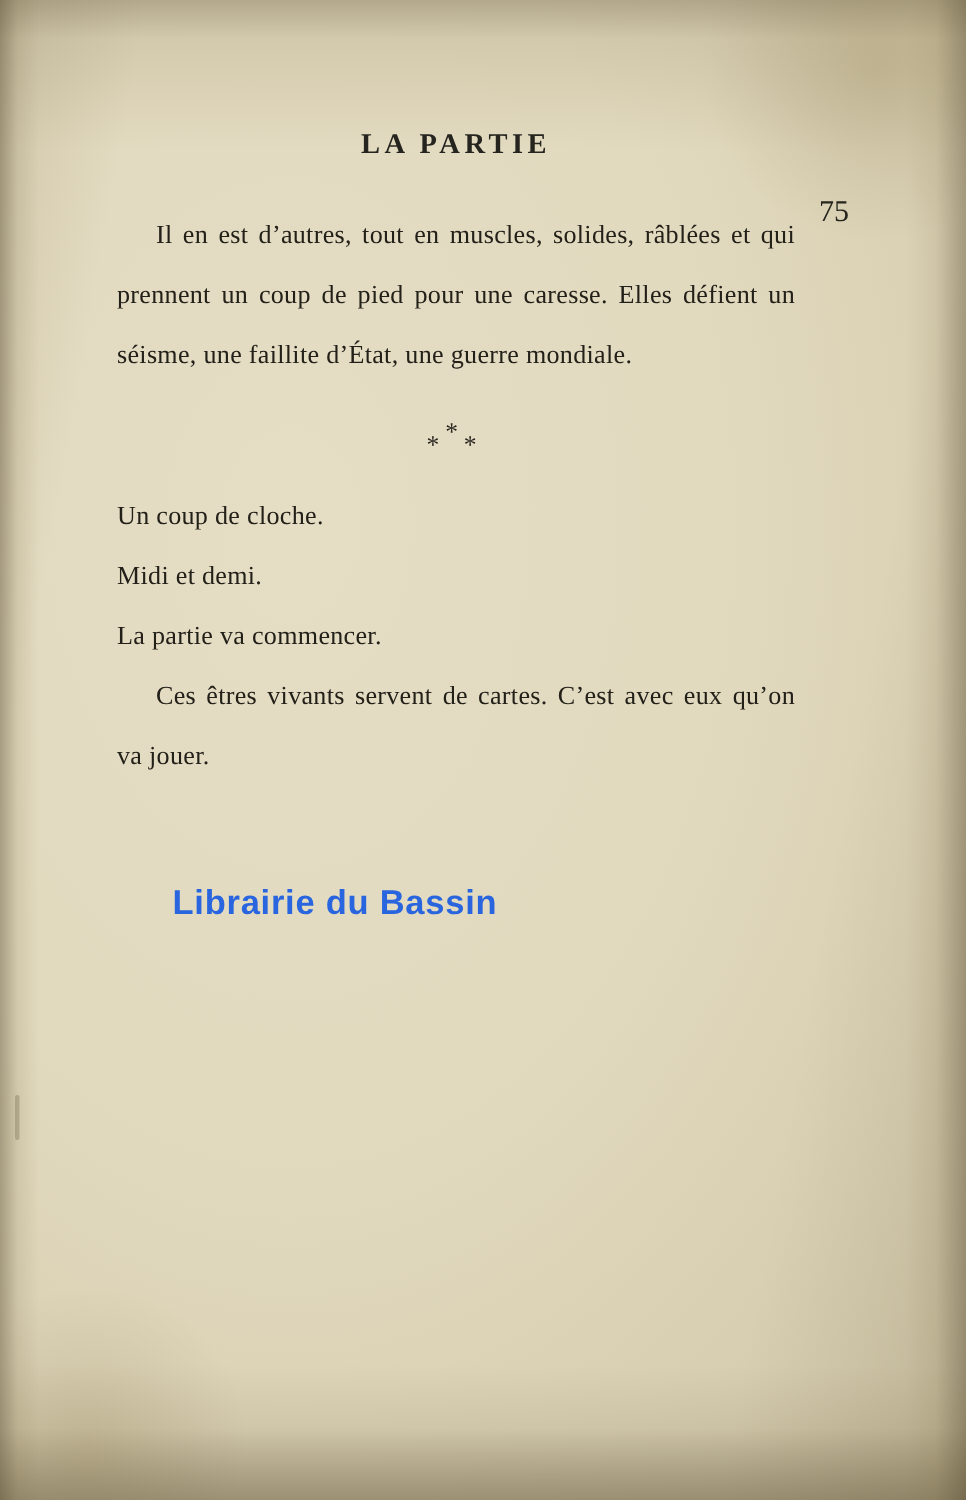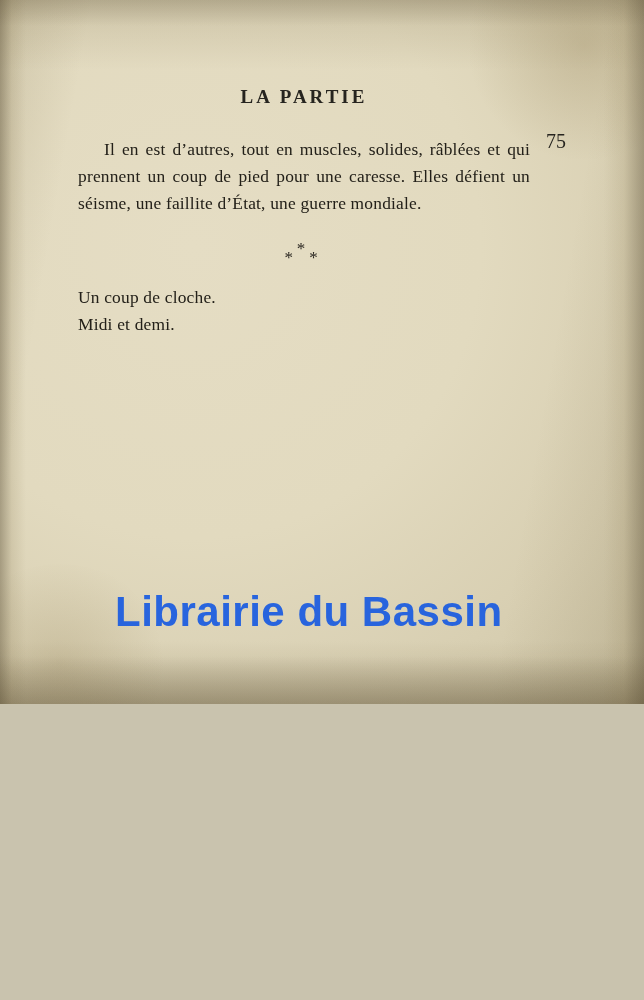--- a/index.html
+++ b/index.html
@@ -9,21 +9,21 @@
   body {
     width: 644px;
     height: 1000px;
     background: #c9c3ae;
     font-family: "Liberation Serif", serif;
     overflow: hidden;
   }
   .page {
     position: relative;
     width: 644px;
-    height: 704px;
+    height: 1000px;
     background:
       radial-gradient(ellipse at 30% 35%, #e5ddc4 0%, #e2dabf 45%, #d8cfb2 75%, #cdc4a6 100%);
     overflow: hidden;
   }
   
   .tex1 {
     position: absolute; inset: 0;
     background:
       linear-gradient(100deg, rgba(120,105,70,0.18) 0%, rgba(255,255,255,0.0) 12%, rgba(255,255,255,0.0) 80%, rgba(120,105,70,0.20) 100%);
     pointer-events: none;
@@ -93,21 +93,21 @@
     top: 0;
     font-size: 20px;
     font-weight: 400;
     color: #26241f;
     margin-top: 44px;
   }
 
   .body-text {
     margin-top: 16px;
     font-size: 17.4px;
-    line-height: 27px;
+    line-height: 40px;
     text-align: justify;
     text-justify: inter-word;
     color: #232019;
     letter-spacing: 0.2px;
   }
   .body-text p {
     margin: 0;
     text-indent: 26px;
   }
   .body-text p.dash {
@@ -130,21 +130,21 @@
   }
   .short-lines p.ind {
     text-indent: 26px;
   }
 
   .watermark {
     position: absolute;
     left: 115px;
     top: 588px;
     font-family: "Liberation Sans", sans-serif;
-    font-size: 42px;
+    font-size: 23px;
     font-weight: 700;
     color: #1f5fe0;
     letter-spacing: 0.5px;
     white-space: nowrap;
     opacity: 0.95;
   }
   .fold {
     position: absolute;
     left: 10px;
     top: 730px;
@@ -182,19 +182,21 @@
     </div>
 
     <div class="asterism">
       <span class="row1">*</span>
       <span class="row2">* *</span>
     </div>
 
     <div class="body-text short-lines">
       <p>Un coup de cloche.</p>
       <p>Midi et demi.</p>
+      <p>La partie va commencer.</p>
+      <p class="ind">Ces êtres vivants servent de cartes. C’est avec eux qu’on va jouer.</p>
     </div>
 
   </div>
 
   <div class="watermark">Librairie du Bassin</div>
 
 </div>
 
 </body></html>

